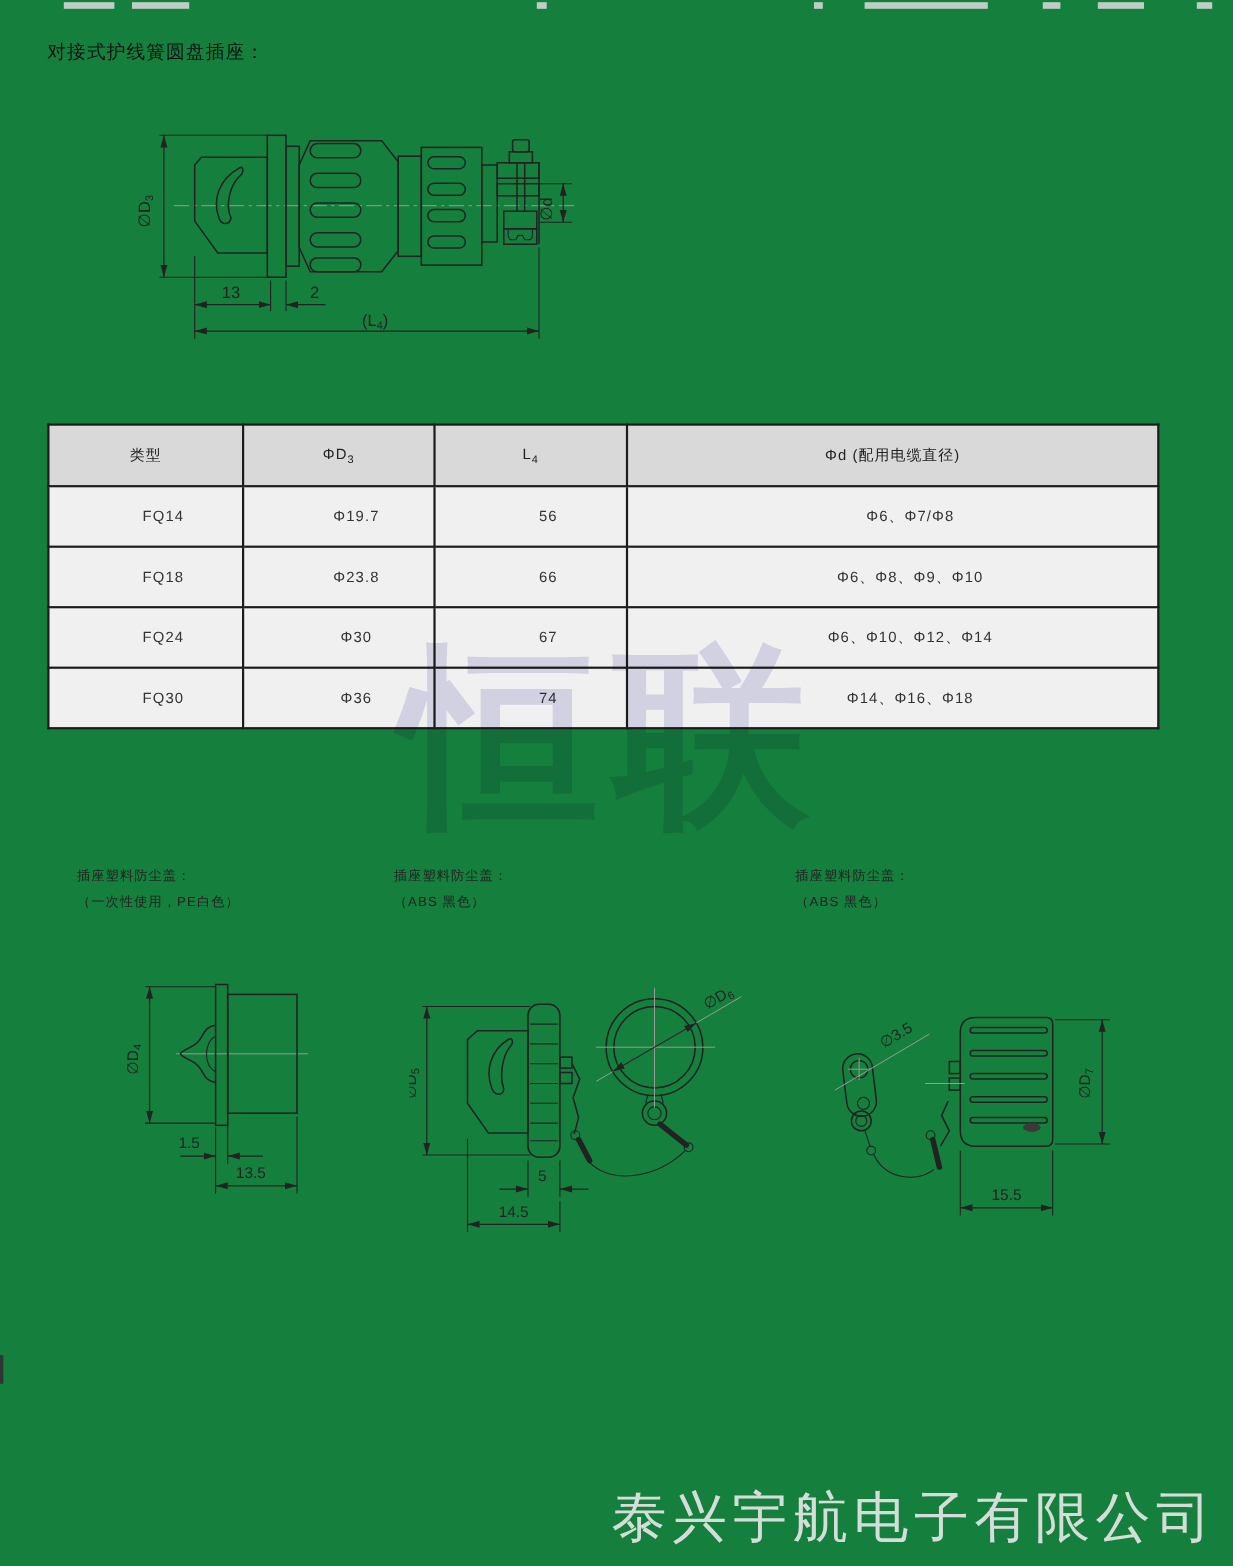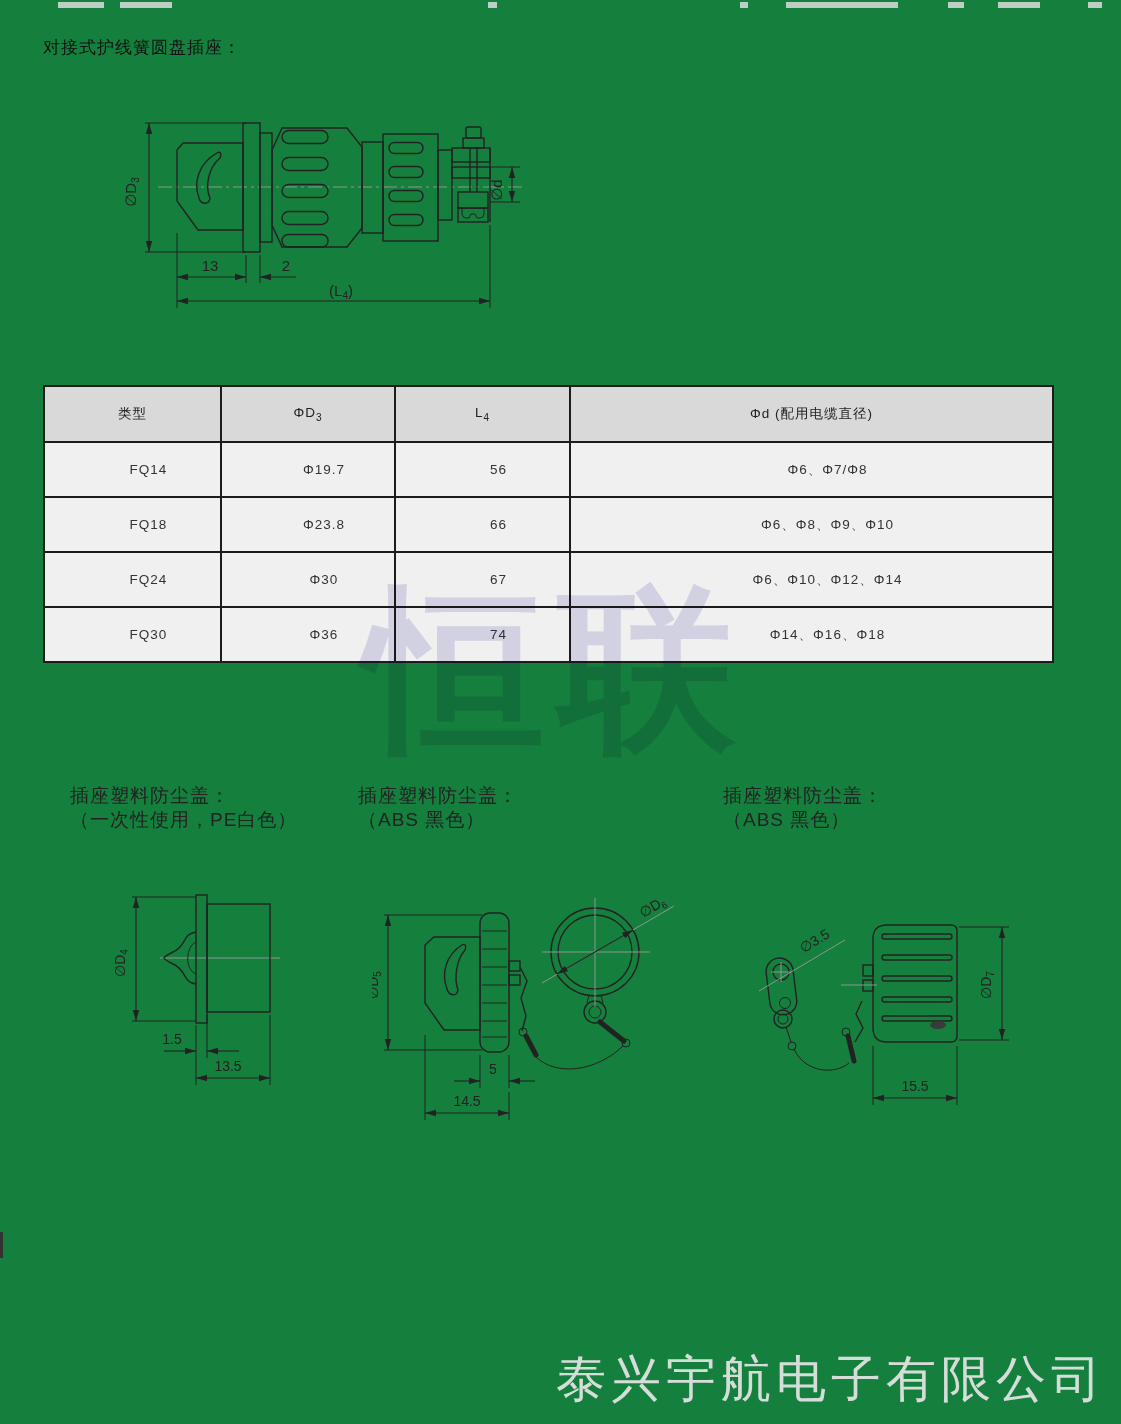--- a/index.html
+++ b/index.html
@@ -22,21 +22,21 @@
   .lbl14{fill:#222;stroke:none;font-size:14px;font-family:"Liberation Sans",sans-serif;}
   .sub{font-size:10px;}
   
   .spec-table{position:absolute;left:43px;top:385px;border-collapse:collapse;table-layout:fixed;}
   .spec-table td{border:2px solid #1c1c1c;text-align:center;vertical-align:middle;
                  font-size:13.5px;color:#333;letter-spacing:1px;}
   .spec-table .hd td{background:#d9d9d9;height:52px;color:#222;}
   .spec-table .rw td{background:#f0f0f0;height:51px;padding-left:33px;}
   sub{font-size:10px;}
   
-  .caption{position:absolute;font-size:19px;color:#222;line-height:24px;letter-spacing:1px;}
+  .caption{position:absolute;font-size:12px;color:#222;line-height:24px;letter-spacing:1px;}
   
   .wm-brand{position:absolute;left:366px;top:582px;font-size:178px;line-height:1;letter-spacing:14px;
             color:#dfdeef;font-family:"Liberation Serif","DejaVu Serif",serif;font-weight:700;
             mix-blend-mode:multiply;z-index:6;pointer-events:none;white-space:nowrap;}
   .wm-company{position:absolute;left:556px;top:1346px;font-size:50px;letter-spacing:5px;
               color:#d5ddd8;font-family:Liberation Mono, monospace;z-index:6;
               pointer-events:none;white-space:nowrap;text-align:center;}
   .margin-tick{position:absolute;left:0;top:1232px;width:3px;height:26px;background:#333;}
 </style>
 </head>

